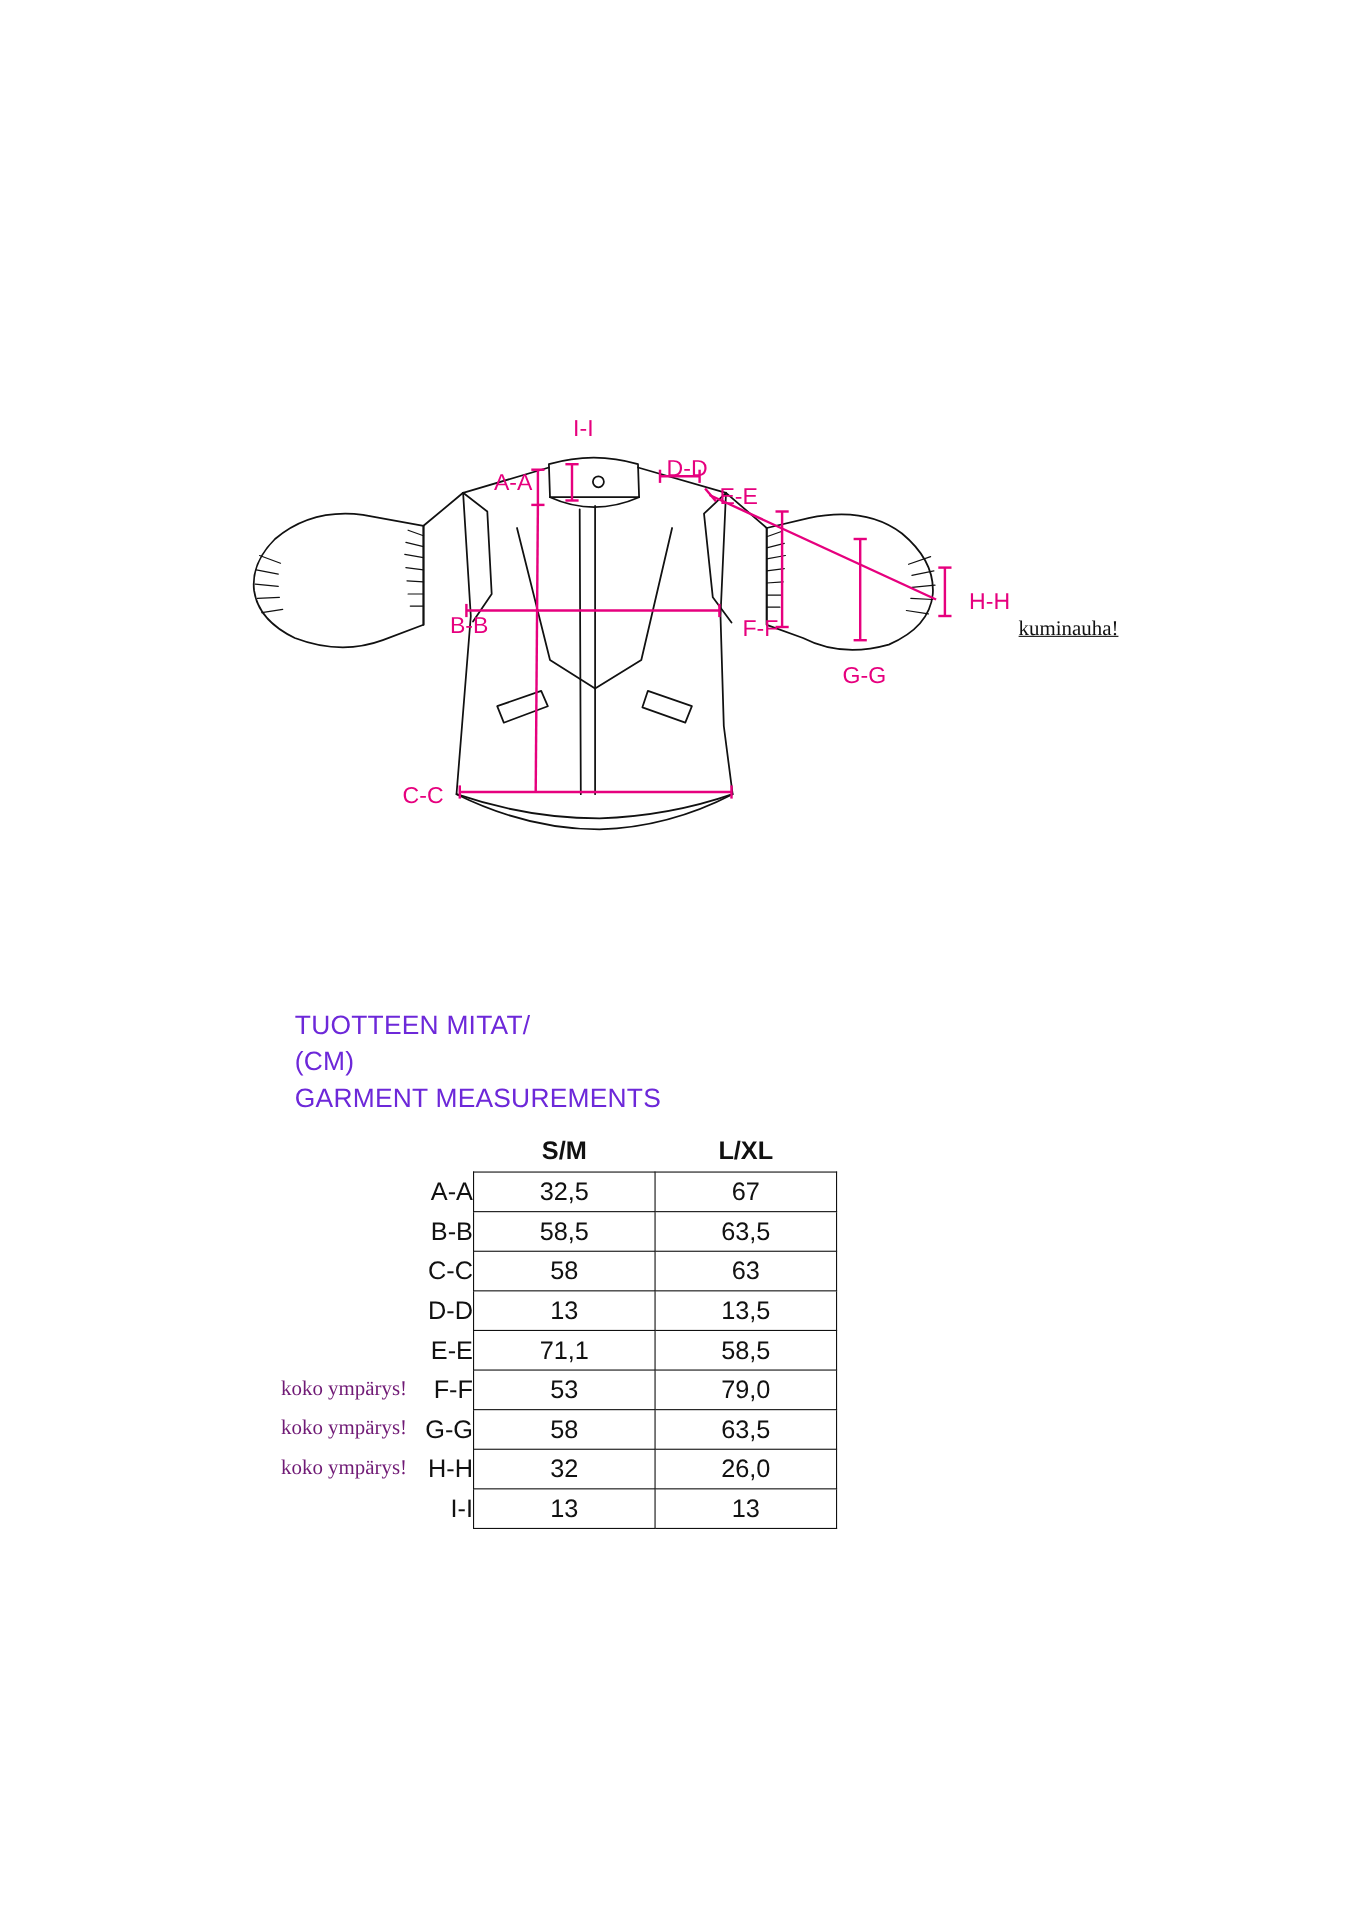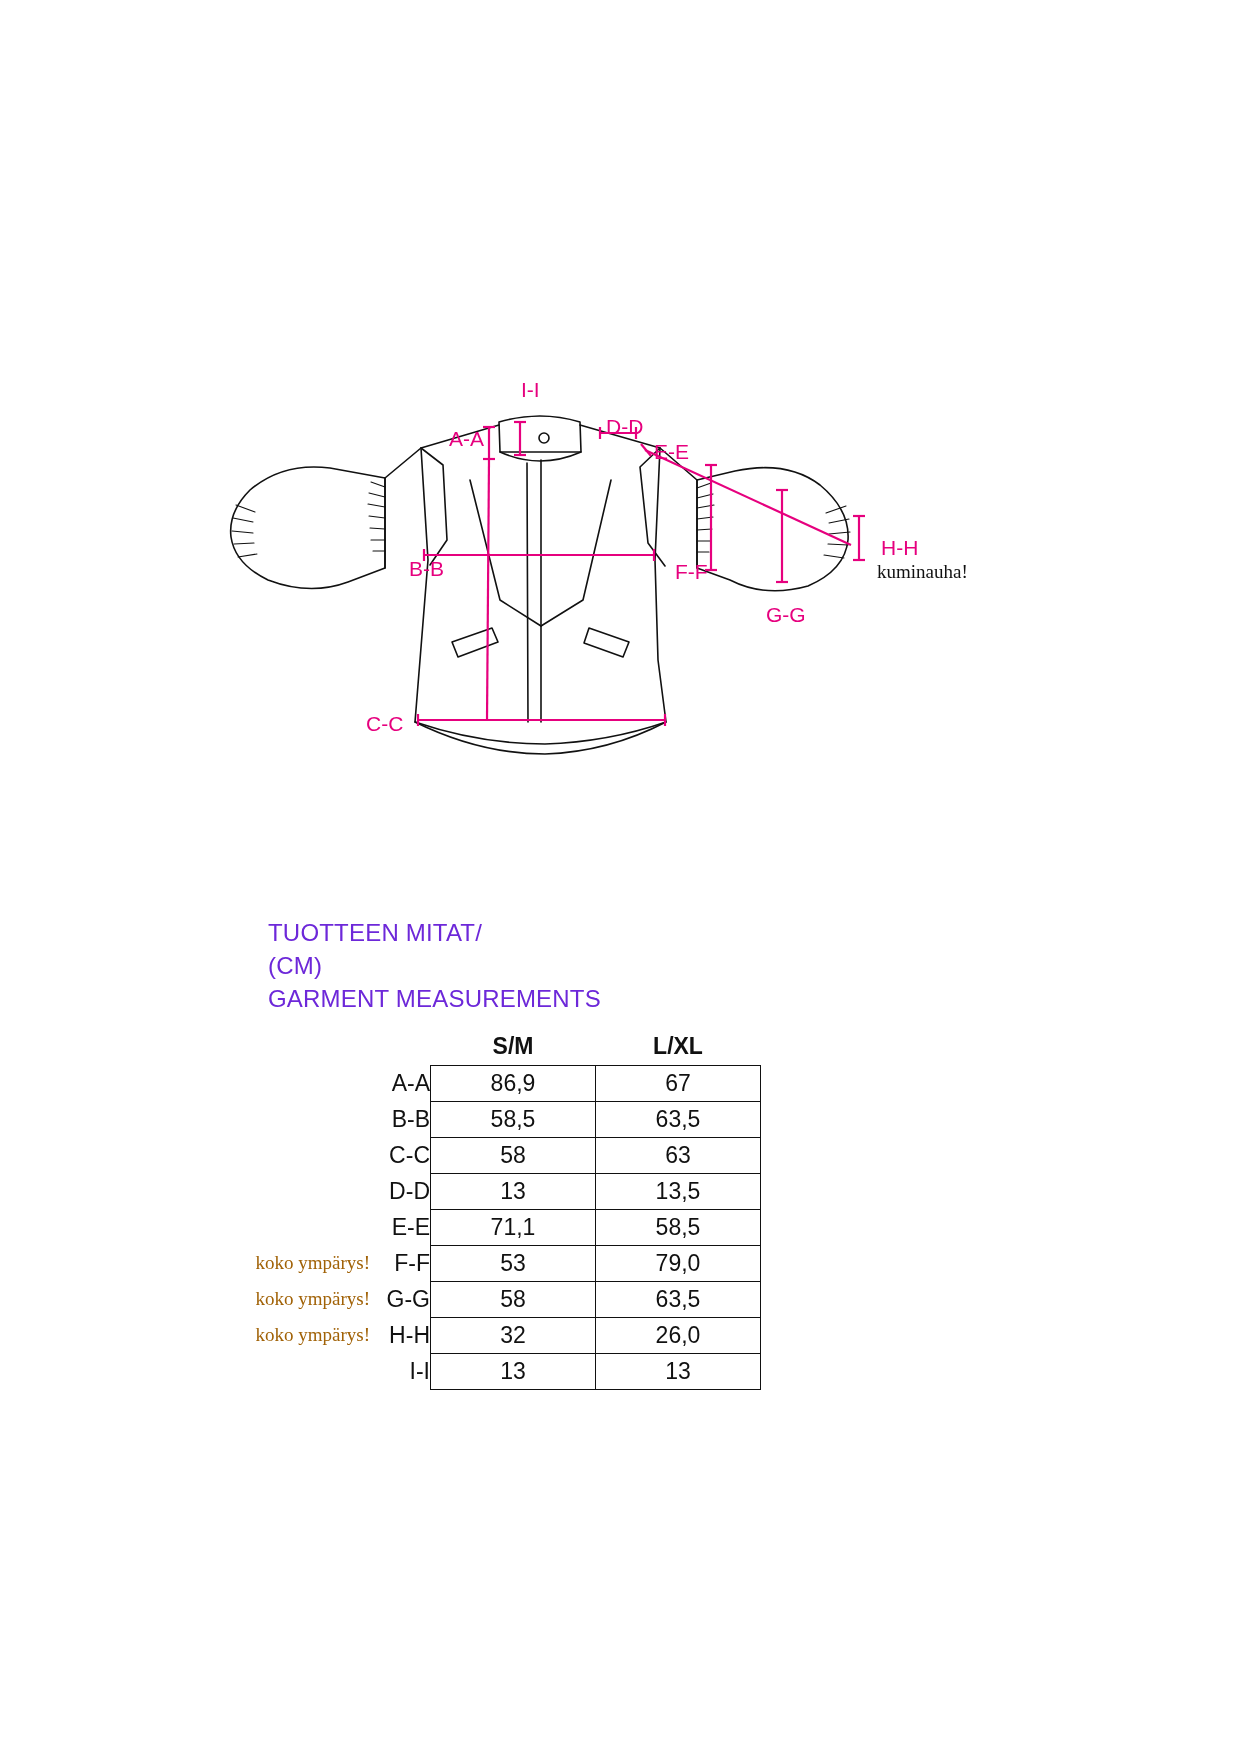--- a/index.html
+++ b/index.html
@@ -70,21 +70,21 @@
     height: 35px;
     vertical-align: middle;
     margin-top: 16px;
   }
   td.note {
     width: 138px;
     text-align: right;
     font-family: "Liberation Serif", serif;
     font-size: 19px;
     padding-right: 8px;
-    color: #a16207;
+    color: #701a75;
   }
   td.rowlabel {
     width: 60px;
     text-align: right;
     padding-right: 10px;
     font-size: 23px;
   }
   td.val {
     width: 164px;
     text-align: center;
@@ -215,21 +215,21 @@
       <path d="M418 384 L418 396"></path>
       <path d="M665 384 L665 396"></path>
     </g>
   </svg>
 
   <div class="label-pink" style="left:521px; top:48px;">I-I</div>
   <div class="label-pink" style="left:449px; top:97px;">A-A</div>
   <div class="label-pink" style="left:606px; top:85px;">D-D</div>
   <div class="label-pink" style="left:654px; top:110px;">E-E</div>
   <div class="label-pink" style="left:881px; top:206px;">H-H</div>
-  <div class="label-serif" style="left:877px; top:231px;">kuminauha!</div>
+  <div class="label-serif" style="left:926px; top:231px;text-decoration:underline;">kuminauha!</div>
   <div class="label-pink" style="left:409px; top:227px;">B-B</div>
   <div class="label-pink" style="left:675px; top:230px;">F-F</div>
   <div class="label-pink" style="left:766px; top:273px;">G-G</div>
   <div class="label-pink" style="left:366px; top:382px;">C-C</div>
 </div>
 
 <div id="title-block">
   <div>TUOTTEEN MITAT/</div>
   <div>(CM)</div>
   <div>GARMENT MEASUREMENTS</div>
@@ -241,21 +241,21 @@
       <tr class="head">
         <td class="note"></td>
         <td class="rowlabel"></td>
         <td class="val">S/M</td>
         <td class="val">L/XL</td>
       </tr>
 
       <tr>
         <td class="note"></td>
         <td class="rowlabel">A-A</td>
-        <td class="val">86,9</td>
+        <td class="val">32,5</td>
         <td class="val">67</td>
       </tr>
       <tr>
         <td class="note"></td>
         <td class="rowlabel">B-B</td>
         <td class="val">58,5</td>
         <td class="val">63,5</td>
       </tr>
       <tr>
         <td class="note"></td>

